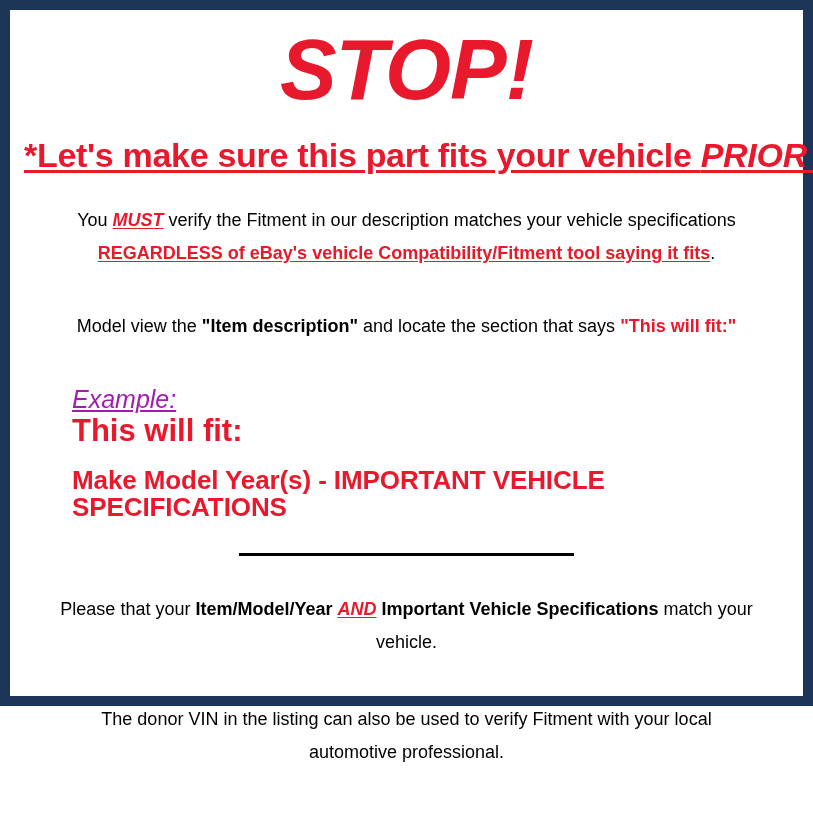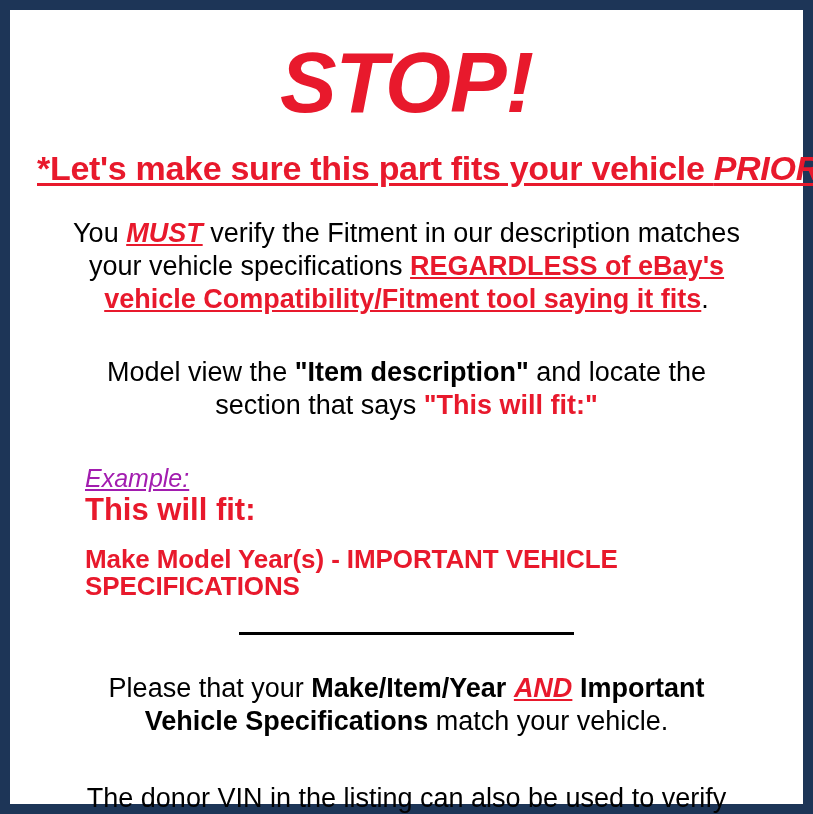--- a/index.html
+++ b/index.html
@@ -11,24 +11,24 @@
     width: 813px;
     height: 814px;
     background: #ffffff;
     font-family: "Liberation Sans", sans-serif;
     overflow: hidden;
   }
 
   .notice-frame {
     box-sizing: border-box;
     width: 813px;
-    height: 814px;
+    height: 706px;
     border: 10px solid #1d3557;
     background: #ffffff;
-    padding: 13px;
+    padding: 0;
     position: relative;
   }
 
   .notice-inner {
     box-sizing: border-box;
     width: 100%;
     height: 100%;
     padding: 4px 14px 0 14px;
     text-align: center;
   }
@@ -59,21 +59,21 @@
     white-space: nowrap;
     letter-spacing: -0.3px;
   }
   .subtitle-line .ital {
     font-style: italic;
   }
 
   
   .para {
     color: #000000;
-    font-size: 27px;
+    font-size: 18px;
     line-height: 33px;
     margin: 12px;
     padding: 0 22px;
   }
 
   .para-must {
     margin-top: 34px;
   }
   .para-view {
     margin-top: 40px;
@@ -178,19 +178,19 @@
       </div>
       <div class="example-fit">This will fit:</div>
       <div class="example-spec">Make Model Year(s) - IMPORTANT VEHICLE SPECIFICATIONS</div>
     </div>
 
     <div class="divider-wrap">
       <span class="divider"></span>
     </div>
 
     <p class="para para-confirm">
-      <span>Please that your </span><span class="black-bold">Make/Item/Year</span><span> </span><span class="red-bold-ul-ital">AND</span><span> </span><span class="black-bold">Important Vehicle Specifications</span><span> match your vehicle.</span>
+      <span>Please that your </span><span class="black-bold">Item/Model/Year</span><span> </span><span class="red-bold-ul-ital">AND</span><span> </span><span class="black-bold">Important Vehicle Specifications</span><span> match your vehicle.</span>
     </p>
 
     <p class="para para-vin">The donor VIN in the listing can also be used to verify Fitment with your local automotive professional.</p>
 
   </div>
 </div>
 
 </body></html>

